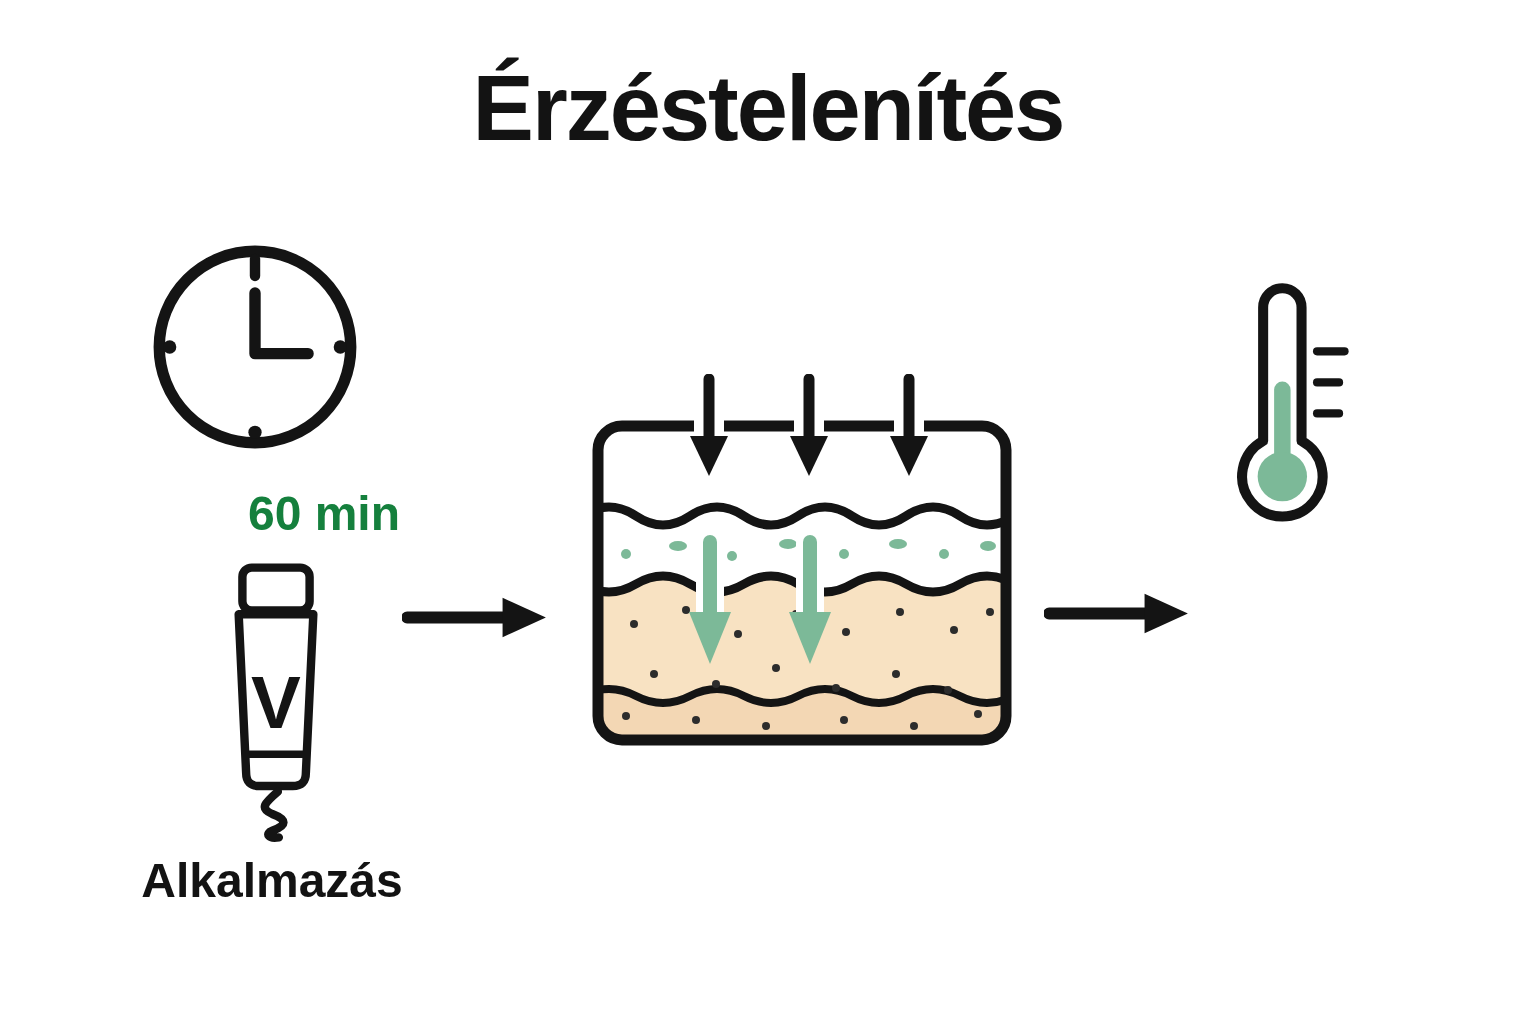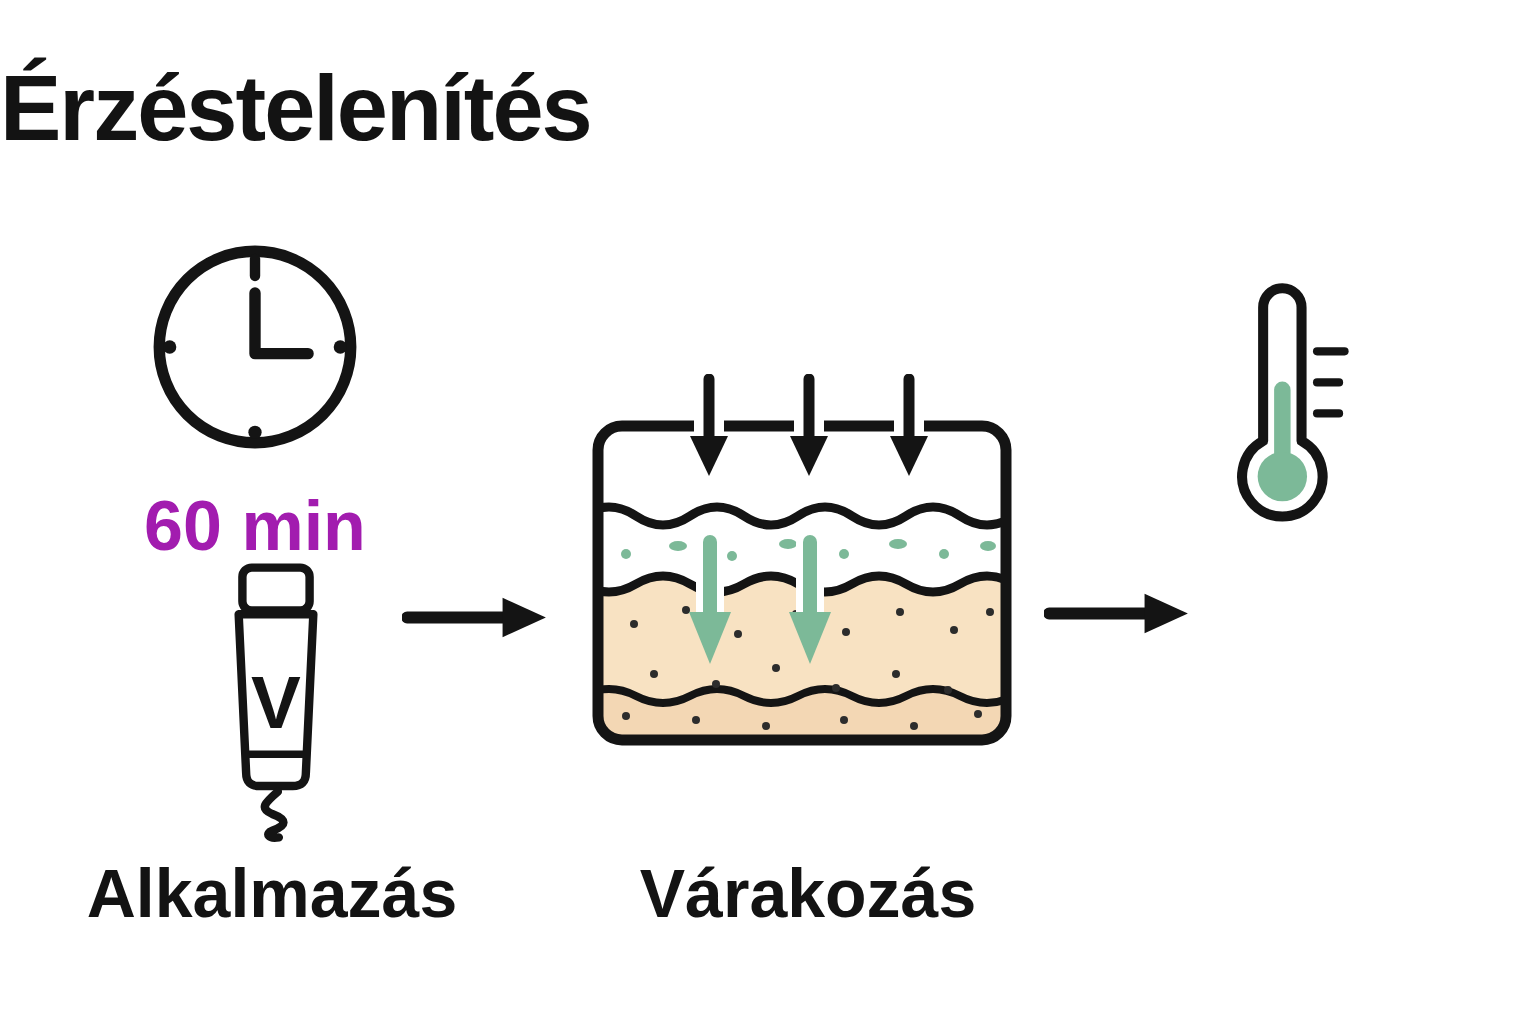--- a/index.html
+++ b/index.html
@@ -2,35 +2,35 @@
 <html><head>
 <meta charset="utf-8">
 <style>
   * { margin:0; padding:0; box-sizing:border-box; }
   html,body { background:#ffffff; }
   body { font-family:"Liberation Sans", sans-serif; color:#141414; }
   .canvas { position:relative; width:1536px; height:1024px; background:#ffffff; overflow:hidden; }
 
   .title {
     position:absolute; top:56px; left:0; width:100%;
-    font-size:92px; font-weight:800; letter-spacing:-2px; color:#131313;
+    text-align:center; font-size:92px; font-weight:800; letter-spacing:-2px; color:#131313;
   }
 
   .icon { position:absolute; line-height:0; }
   .clock-wrap        { left:146px; top:238px; width:218px; height:218px; }
-  .duration          { position:absolute; left:110px; top:486px; width:290px; text-align:center;
-                       font-size:70px; font-weight:800; color:#a21caf; }
+  .duration          { position:absolute; left:110px; top:486px; width:290px; text-align:right;
+                       font-size:48px; font-weight:800; color:#15803d; }
   .tube-wrap         { left:220px; top:562px; width:112px; height:278px; }
   .arrow1-wrap       { left:402px; top:586px; width:148px; height:64px; }
   .skin-wrap         { left:592px; top:374px; width:420px; height:372px; }
   .arrow2-wrap       { left:1044px; top:582px; width:148px; height:64px; }
   .thermo-wrap       { left:1222px; top:280px; width:128px; height:256px; }
 
   .step-label {
-    position:absolute; text-align:center; font-size:68px; font-weight:800; color:#131313;
+    position:absolute; text-align:center; font-size:48px; font-weight:800; color:#131313;
     line-height:1.22;
   }
   .label-1 { left:52px;   top:852px; width:440px; }
   .label-2 { left:598px;  top:852px; width:420px; }
   .label-3 { left:1028px; top:852px; width:504px; }
 </style>
 </head>
 <body>
 
 <div class="canvas">
@@ -170,17 +170,16 @@
       <circle cx="66" cy="215" r="27" fill="#7cb998"></circle>
       <g stroke="#141414" stroke-width="9" stroke-linecap="round">
         <line x1="104" y1="78" x2="134" y2="78"></line>
         <line x1="104" y1="112" x2="128" y2="112"></line>
         <line x1="104" y1="146" x2="128" y2="146"></line>
       </g>
     </svg>
   </div>
 
   <div class="step-label label-1">Alkalmazás</div>
-  <div class="step-label label-2">Várakozás</div>
   <div class="step-label label-3">
   </div>
 
 </div>
 
 </body></html>

